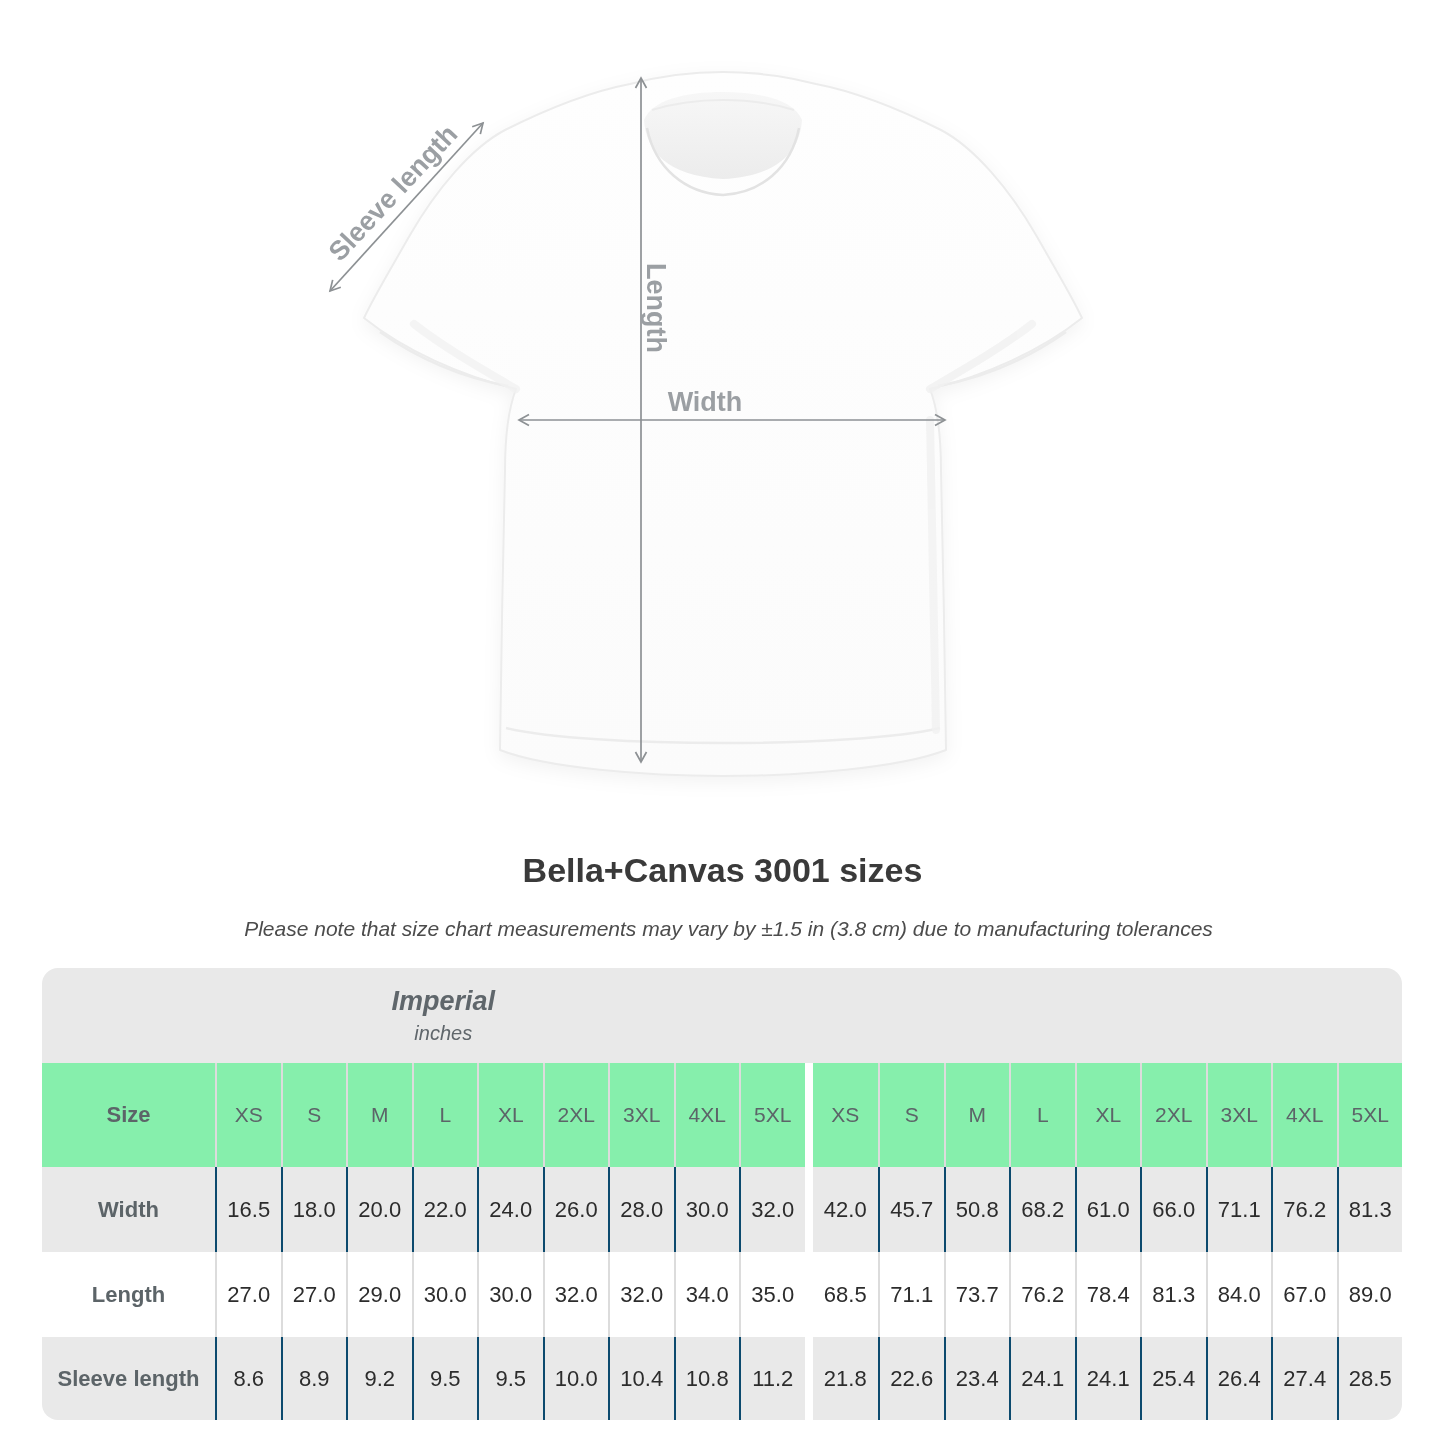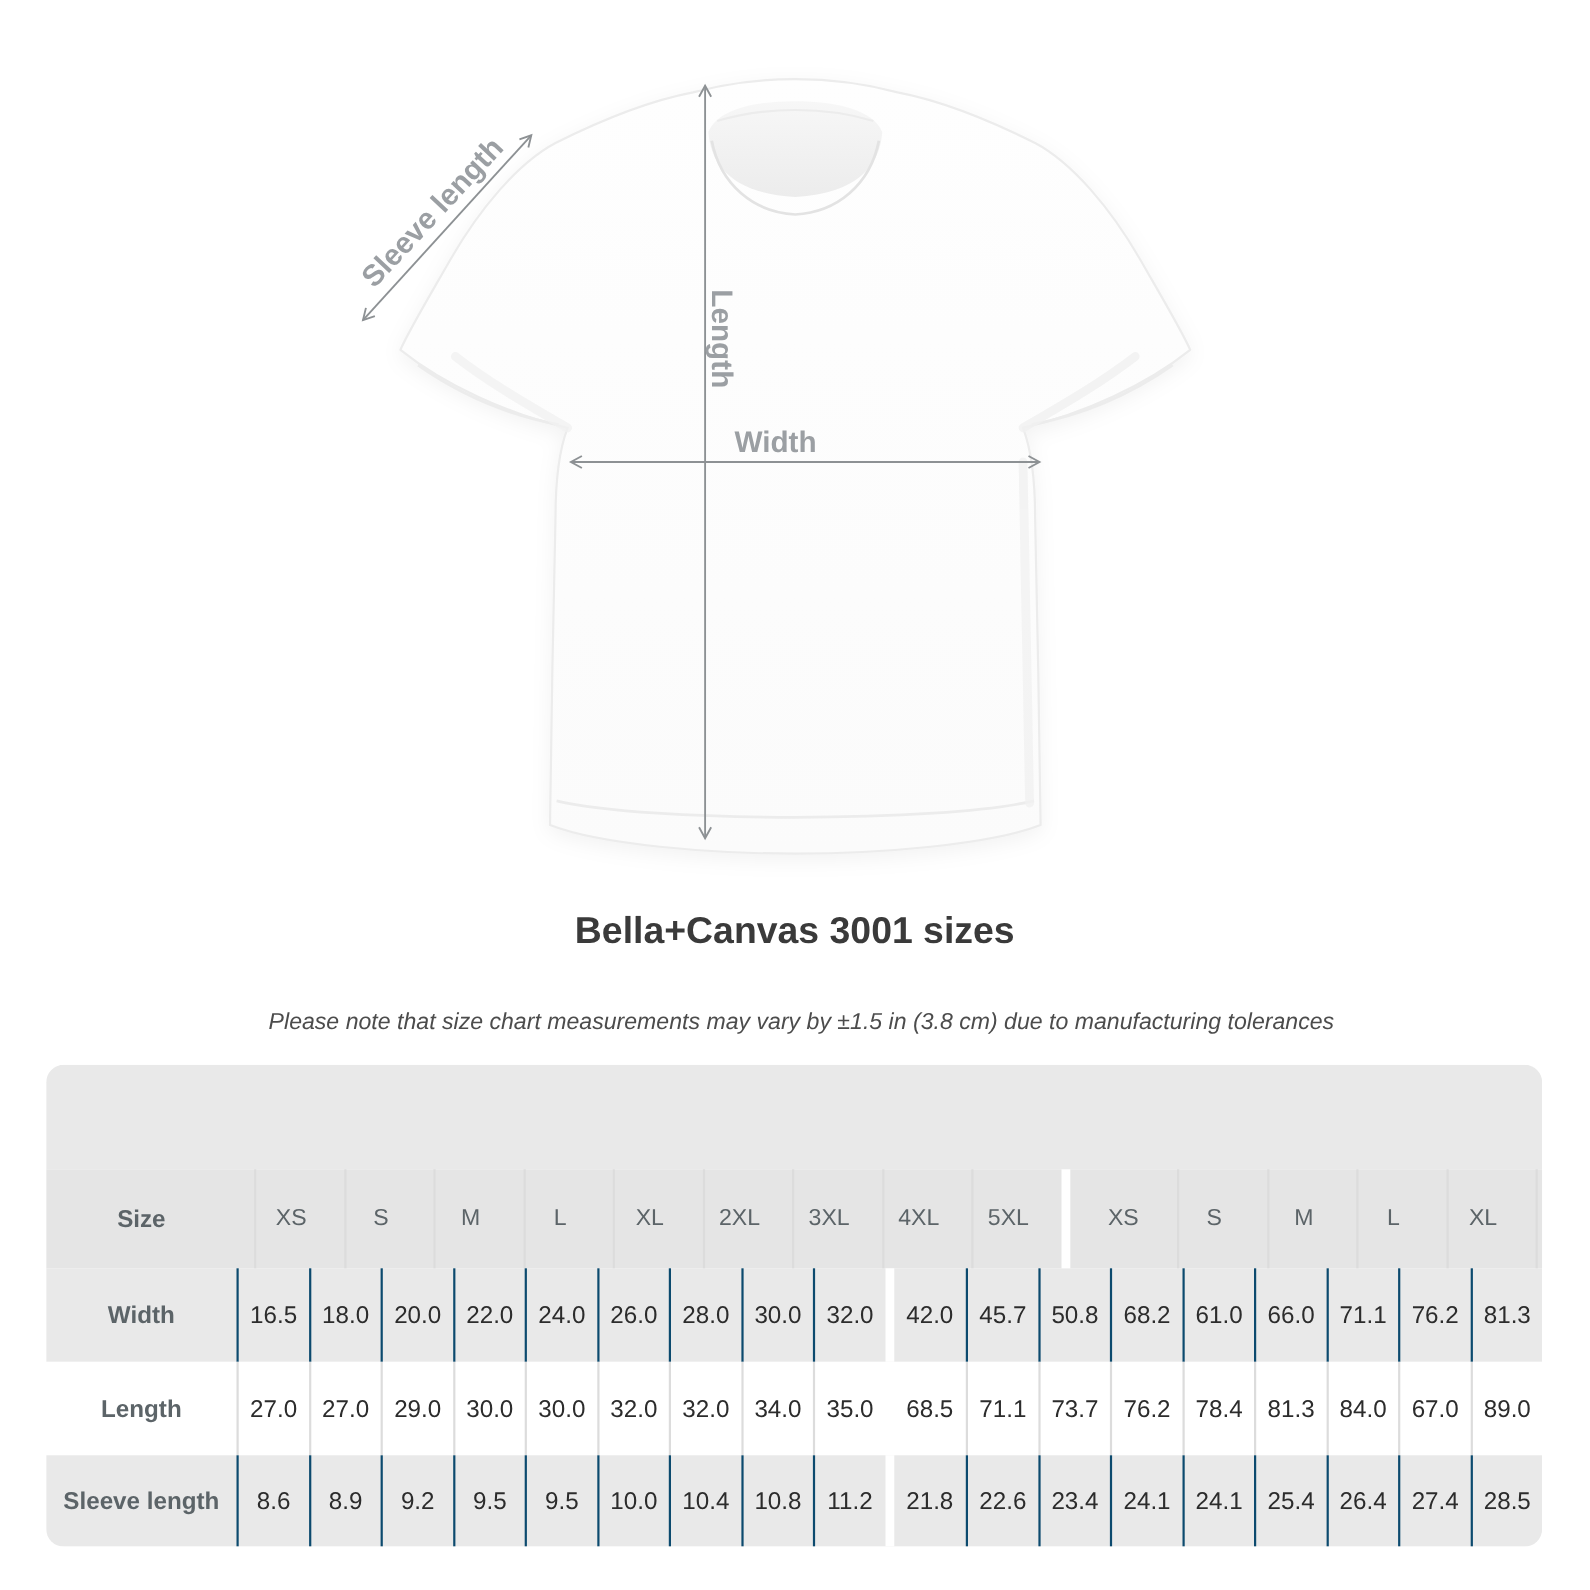--- a/index.html
+++ b/index.html
@@ -9,40 +9,40 @@
   
   .diagram{position:absolute;left:0;top:0;width:1445px;height:840px;}
   .diagram svg{position:absolute;left:0;top:0;}
   .dlabel{position:absolute;font-weight:bold;color:#9b9fa3;font-size:27px;
           line-height:32px;text-align:center;white-space:nowrap;}
   .dlabel.sleeve{left:303px;top:177px;width:180px;transform:rotate(-47deg);}
   .dlabel.length{left:606px;top:292px;width:100px;transform:rotate(90deg);}
   .dlabel.width{left:645px;top:386px;width:120px;}
 
   
-  .title{position:absolute;left:0;right:0;top:824px;margin:0;text-align:center;
+  .title{position:absolute;left:0;right:0;top:848px;margin:0;text-align:center;
          font-size:34px;line-height:44px;font-weight:bold;color:#3a3a3a;}
   .note{position:absolute;left:0;right:0;top:914px;margin:0;text-align:center;
         font-style:italic;font-size:21px;line-height:30px;color:#4c4c4c;padding-left:12px;}
 
   
   .sizetable{position:absolute;left:42px;top:968px;width:1360px;
              border-radius:16px;overflow:hidden;}
   .band{display:grid;grid-template-columns:762.5px 8px 589.5px;height:95px;
         background:#e9e9e9;}
   .band .sec{display:flex;flex-direction:column;justify-content:center;
              align-items:center;color:#5f666b;}
   .band .sec.imperial{padding-left:40px;}
   .band .sec.metric{padding-right:24px;}
   .sec-title{font-size:27px;font-weight:bold;font-style:italic;line-height:32px;}
   .sec-sub{font-size:20px;font-style:italic;line-height:26px;margin-top:3px;}
 
   .row{display:grid;
        grid-template-columns:173px repeat(9,65.5px) 8px repeat(9,65.5px);}
-  .row.colhead{height:90px;background:#e5e5e5;gap:16px;}
+  .row.colhead{height:104px;background:#86efac;}
   .row.r-white{height:85px;background:#ffffff;}
   .row.r-gray{background:#e9e9e9;}
   .row.r-gray.mid{height:85px;}
   .row.r-gray.last{height:83px;}
   .cell{display:flex;align-items:center;justify-content:center;}
   .cell.lbl{font-weight:bold;font-size:22px;color:#5c6468;}
   .cell.h{font-weight:normal;font-size:21px;color:#5c6468;}
   .cell.v{font-size:22px;color:#2c2c2c;}
   .colhead .sep,.r-white .sep{border-left:2px solid #dcdcdc;}
   .r-gray .sep{border-left:2px solid #0c4a6e;}
@@ -120,20 +120,24 @@
   <div class="dlabel length">Length</div>
   <div class="dlabel width">Width</div>
 </div>
 
 <h1 class="title">Bella+Canvas 3001 sizes</h1>
 <p class="note">Please note that size chart measurements may vary by ±1.5 in (3.8 cm) due to manufacturing tolerances</p>
 
 <div class="sizetable">
 
   <div class="band">
+    <div class="sec imperial">
+      <div class="sec-title">Imperial</div>
+      <div class="sec-sub">inches</div>
+    </div>
     <div></div>
   </div>
 
   <div class="row colhead">
     <div class="cell lbl">Size</div>
     <div class="cell h sep">XS</div>
     <div class="cell h sep">S</div>
     <div class="cell h sep">M</div>
     <div class="cell h sep">L</div>
     <div class="cell h sep">XL</div>

